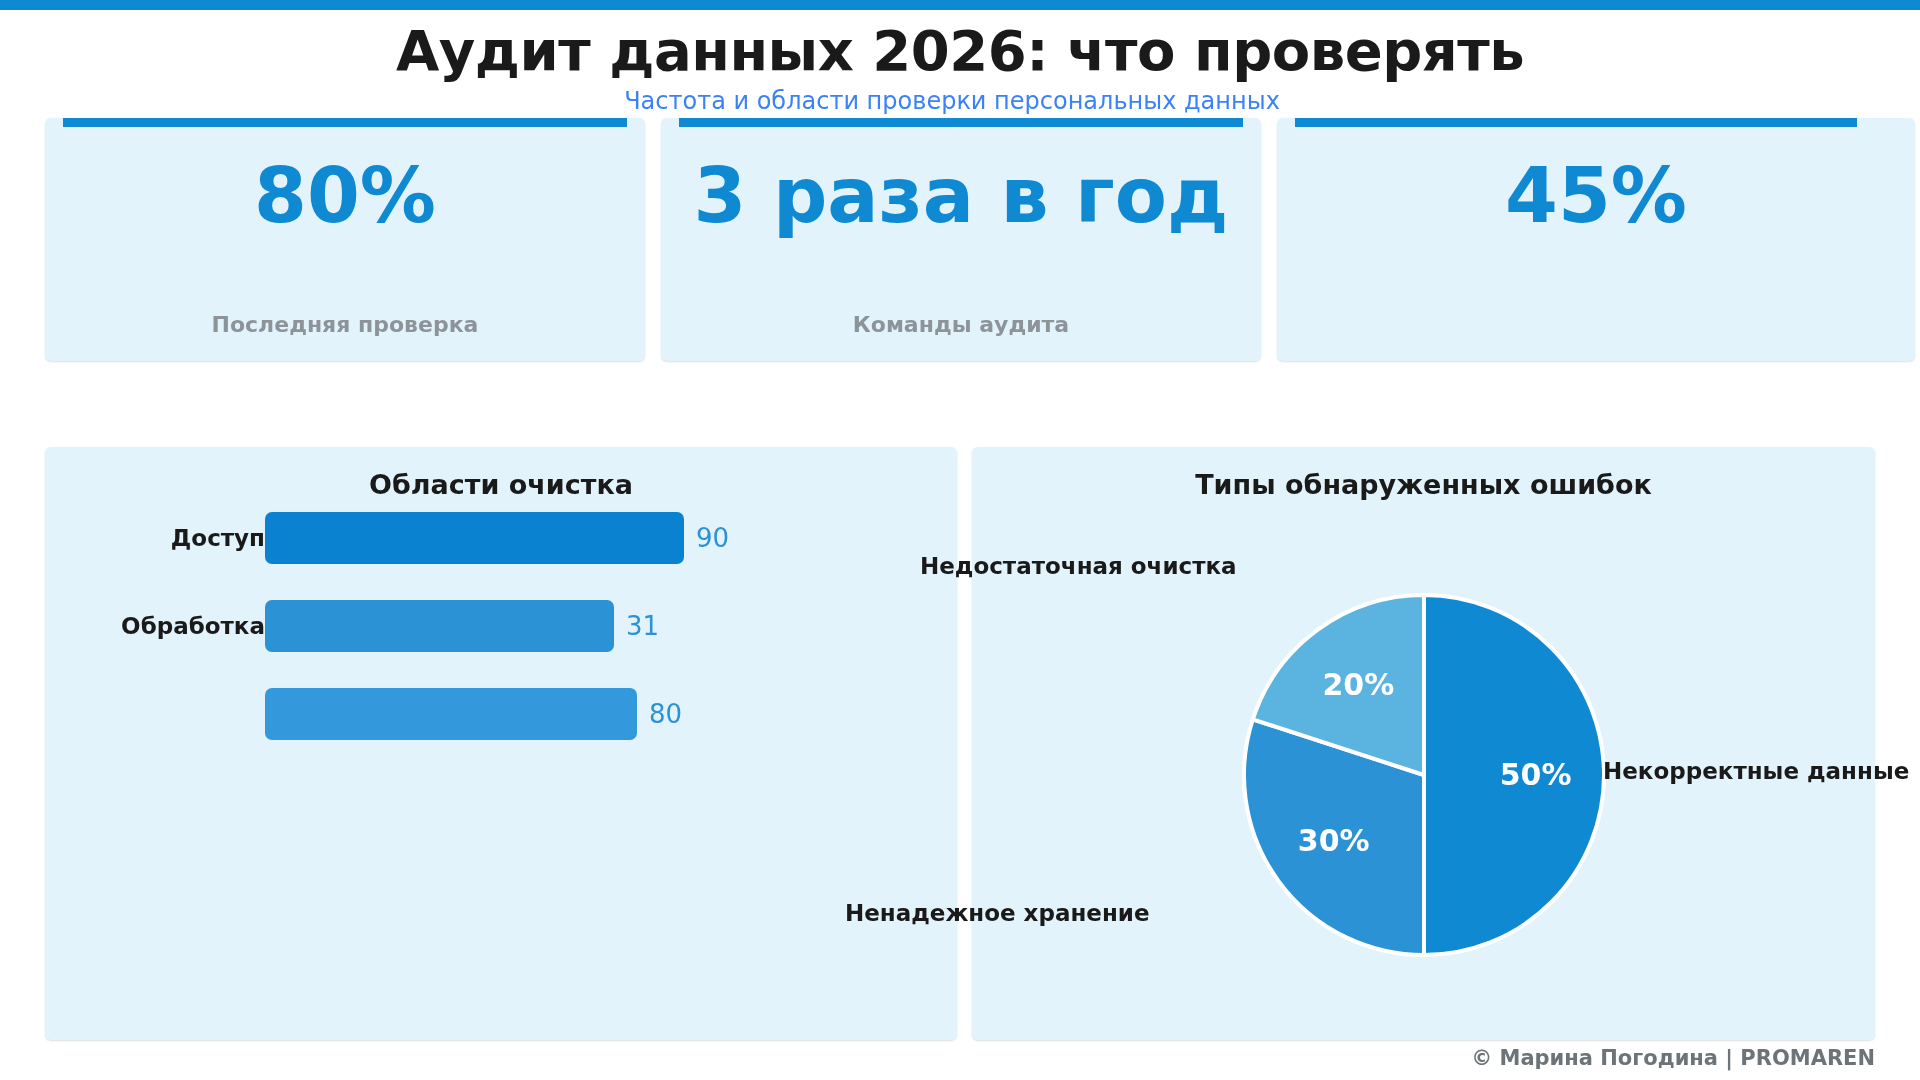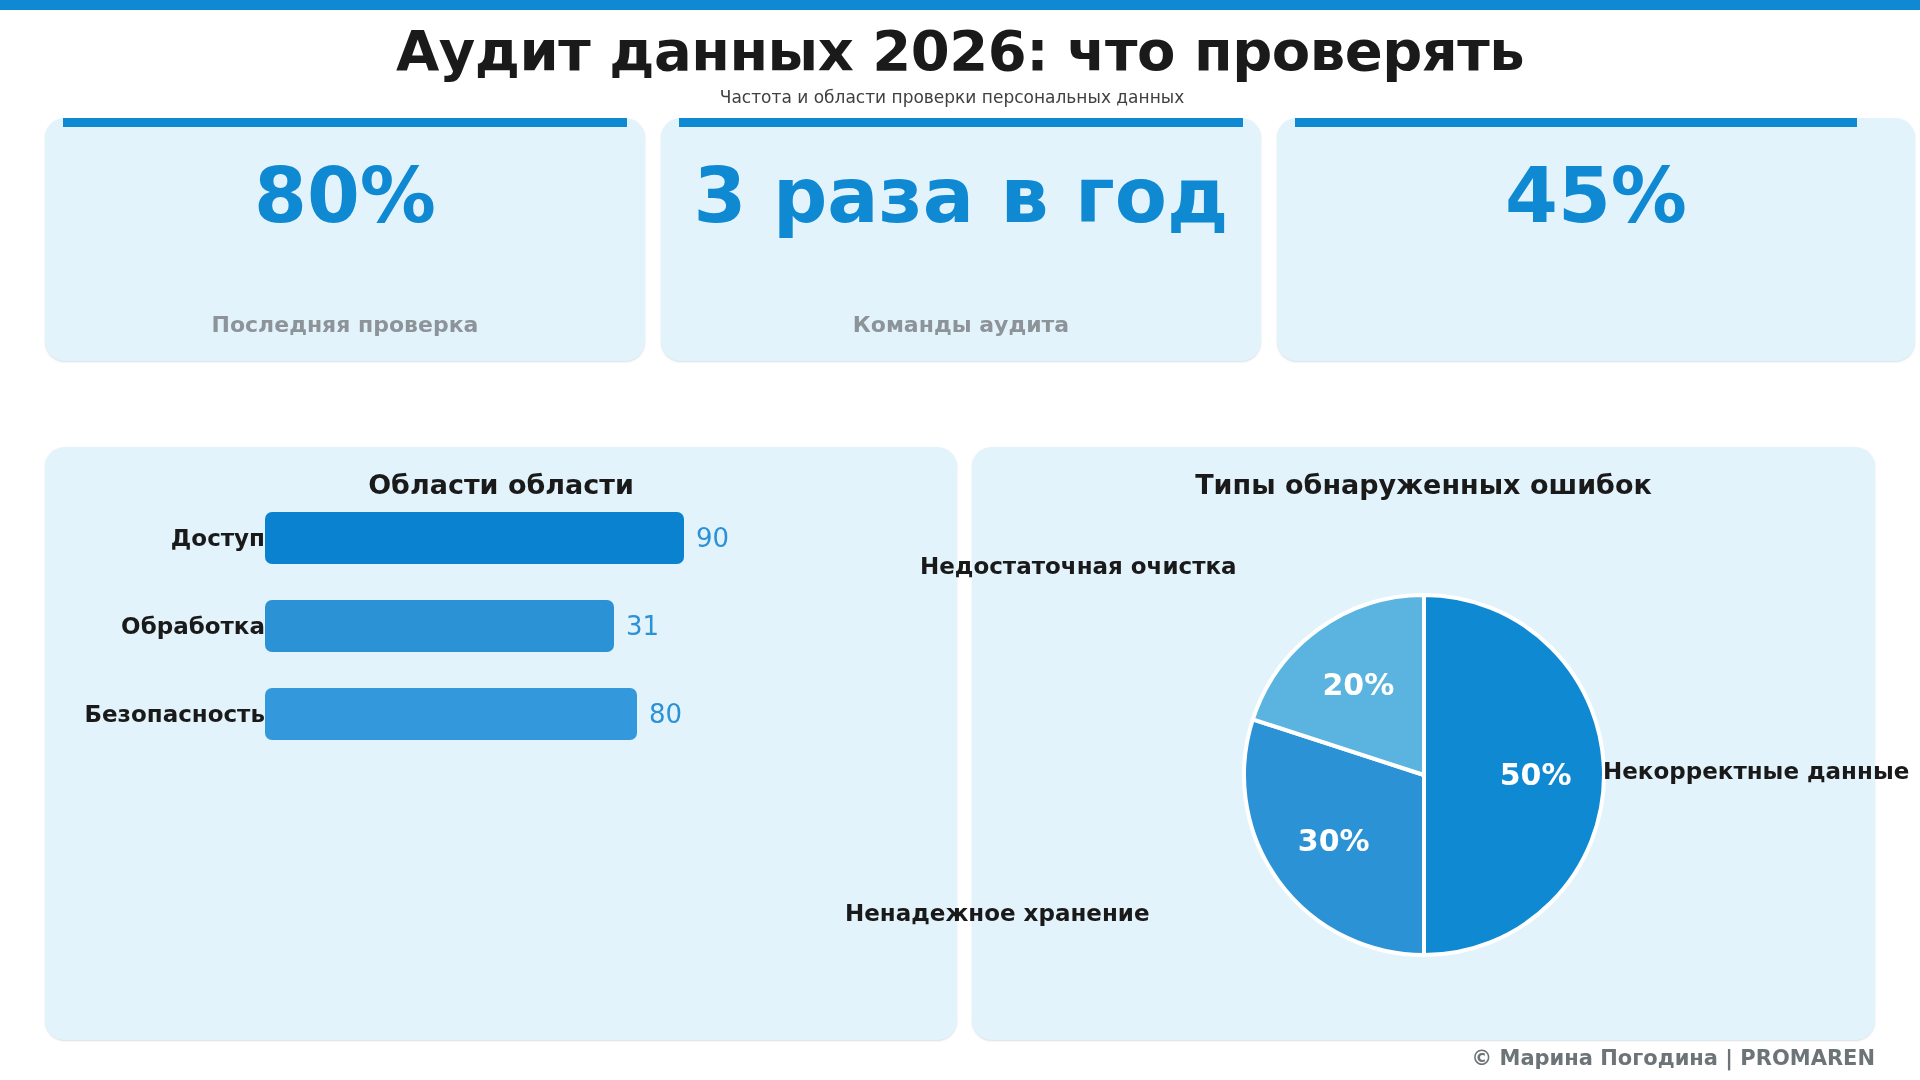--- a/index.html
+++ b/index.html
@@ -37,32 +37,32 @@
   #page-title {
     font-size: 56px;
     font-weight: bold;
     color: #1a1a1a;
     letter-spacing: -0.5px;
     line-height: 1.05;
     margin: 12px 0 0 0;
     white-space: nowrap;
   }
   #page-subtitle {
-    font-size: 17px;
+    font-size: 24px;
     font-weight: normal;
-    color: #404040;
+    color: #3b82f6;
     margin: 6px 16px 0 0;
     white-space: nowrap;
   }
 
   
   .card {
     position: absolute;
     background: #e3f3fc;
-    border-radius: 20px;
+    border-radius: 6px;
     box-shadow: 0 1px 2px rgba(120,140,150,0.28);
   }
   .card-accent {
     position: absolute;
     left: 18px;
     top: 0;
     height: 9px;
     background: #1089d3;
   }
 
@@ -226,34 +226,33 @@
   <div class="kpi-value">3 раза в год</div>
   <div class="kpi-label">Команды аудита</div>
 </div>
 
 <div class="card kpi-card" id="kpi-card-2">
   <div class="card-accent"></div>
   <div class="kpi-value">45%</div>
 </div>
 
 <div class="card" id="bar-panel">
-  <div class="panel-title">Области области</div>
+  <div class="panel-title">Области очистка</div>
   <div id="bar-plot">
       <div class="bar-row" style="top: 63px;">
         <div class="bar-cat-label">Доступ</div>
         <div class="bar-rect" style="width: 419px; background: rgb(11, 130, 208);"></div>
         <div class="bar-value" style="left: 651px;">90</div>
       </div>
       <div class="bar-row" style="top: 151px;">
         <div class="bar-cat-label">Обработка</div>
         <div class="bar-rect" style="width: 349px; background: rgb(43, 146, 214);"></div>
         <div class="bar-value" style="left: 581px;">31</div>
       </div>
       <div class="bar-row" style="top: 239px;">
-        <div class="bar-cat-label">Безопасность</div>
         <div class="bar-rect" style="width: 372px; background: rgb(51, 153, 220);"></div>
         <div class="bar-value" style="left: 604px;">80</div>
       </div>
     </div>
 </div>
 
 <div class="card" id="pie-panel">
   <div class="panel-title">Типы обнаруженных ошибок</div>
   <svg id="pie-svg" width="903" height="593" viewBox="0 0 903 593">
       <path d="M 452 328 L 452 148 A 180 180 0 0 1 452 508 Z" fill="#1089d3" stroke="#ffffff" stroke-width="4"></path>

